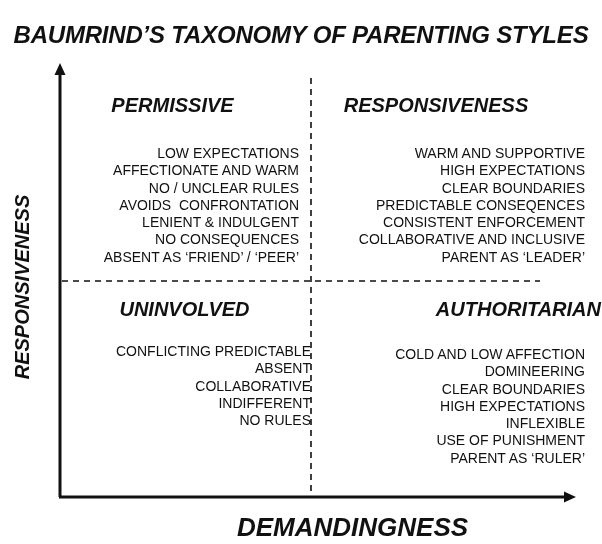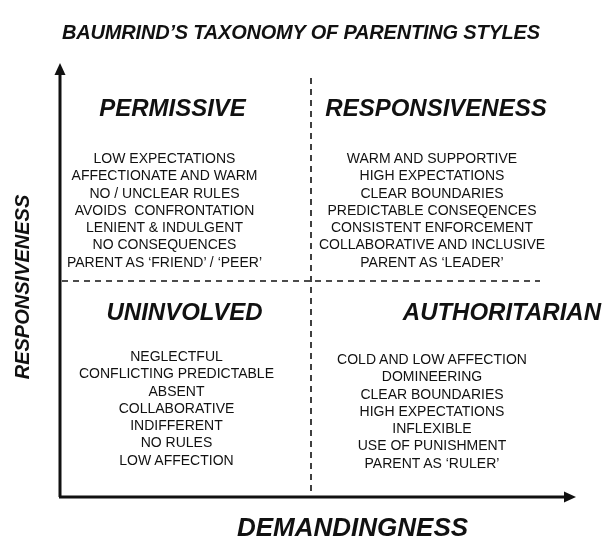--- a/index.html
+++ b/index.html
@@ -1,26 +1,26 @@
 <!DOCTYPE html>
 <html><head>
   <meta charset="utf-8">
   <style>
     html, body { margin: 0; padding: 0; background: #ffffff; }
     body { width: 602px; height: 544px; position: relative; overflow: hidden;
            font-family: "Liberation Sans", sans-serif; color: #111; }
     .title { position: absolute; top: 21px; left: 0; width: 602px; text-align: center;
-             font-weight: bold; font-style: italic; font-size: 20px; letter-spacing: -0.2px; }
+             font-weight: bold; font-style: italic; font-size: 24px; letter-spacing: -0.2px; }
     svg.axes { position: absolute; left: 0; top: 0; }
     .ylabel { position: absolute; left: 22px; top: 287px; transform: translate(-50%, -50%) rotate(-90deg);
               font-weight: bold; font-style: italic; font-size: 20px; white-space: nowrap; }
     .xlabel { position: absolute; left: 237px; top: 512px; font-weight: bold; font-style: italic; font-size: 26px; }
     .quad { position: absolute; text-align: center; }
-    .quad h2 { margin: 0; font-weight: bold; font-style: italic; font-size: 24px; }
-    .quad ul { list-style: none; margin: 16px; padding: 0; }
+    .quad h2 { margin: 0; font-weight: bold; font-style: italic; font-size: 20px; }
+    .quad ul { list-style: none; margin: 16px; padding: 0; text-align: right; }
     .quad li { font-size: 14px; line-height: 17.3px; white-space: nowrap; }
     #q-permissive { left: 60px; width: 255px; top: 94px; }
     #q-permissive ul { margin-top: 28px; }
     #q-authoritative { left: 311px; width: 290px; top: 94px; }
     #q-authoritative ul { margin-top: 28px; }
     #q-uninvolved { left: 72px; width: 255px; top: 298px; }
     #q-uninvolved ul { margin-top: 22px; }
     #q-authoritarian { left: 311px; width: 290px; top: 298px; }
     #q-authoritarian ul { margin-top: 25px; }
     #q-permissive h2 { margin-left: -30px; }
@@ -53,47 +53,45 @@
 
 <div class="quad" id="q-permissive">
   <h2>PERMISSIVE</h2>
   <ul>
     <li>LOW EXPECTATIONS</li>
     <li>AFFECTIONATE AND WARM</li>
     <li>NO / UNCLEAR RULES</li>
     <li style="white-space:pre">AVOIDS  CONFRONTATION</li>
     <li>LENIENT &amp; INDULGENT</li>
     <li>NO CONSEQUENCES</li>
-    <li>PARENT AS ‘FRIEND’ / ‘PEER’</li>
+    <li>ABSENT AS ‘FRIEND’ / ‘PEER’</li>
   </ul>
 </div>
 
 <div class="quad" id="q-authoritative">
   <h2>RESPONSIVENESS</h2>
   <ul>
     <li>WARM AND SUPPORTIVE</li>
     <li>HIGH EXPECTATIONS</li>
     <li>CLEAR BOUNDARIES</li>
     <li>PREDICTABLE CONSEQENCES</li>
     <li>CONSISTENT ENFORCEMENT</li>
     <li>COLLABORATIVE AND INCLUSIVE</li>
     <li>PARENT AS ‘LEADER’</li>
   </ul>
 </div>
 
 <div class="quad" id="q-uninvolved">
   <h2>UNINVOLVED</h2>
   <ul>
-    <li>NEGLECTFUL</li>
     <li>CONFLICTING PREDICTABLE</li>
     <li>ABSENT</li>
     <li>COLLABORATIVE</li>
     <li>INDIFFERENT</li>
     <li>NO RULES</li>
-    <li>LOW AFFECTION</li>
   </ul>
 </div>
 
 <div class="quad" id="q-authoritarian">
   <h2>AUTHORITARIAN</h2>
   <ul>
     <li>COLD AND LOW AFFECTION</li>
     <li>DOMINEERING</li>
     <li>CLEAR BOUNDARIES</li>
     <li>HIGH EXPECTATIONS</li>

